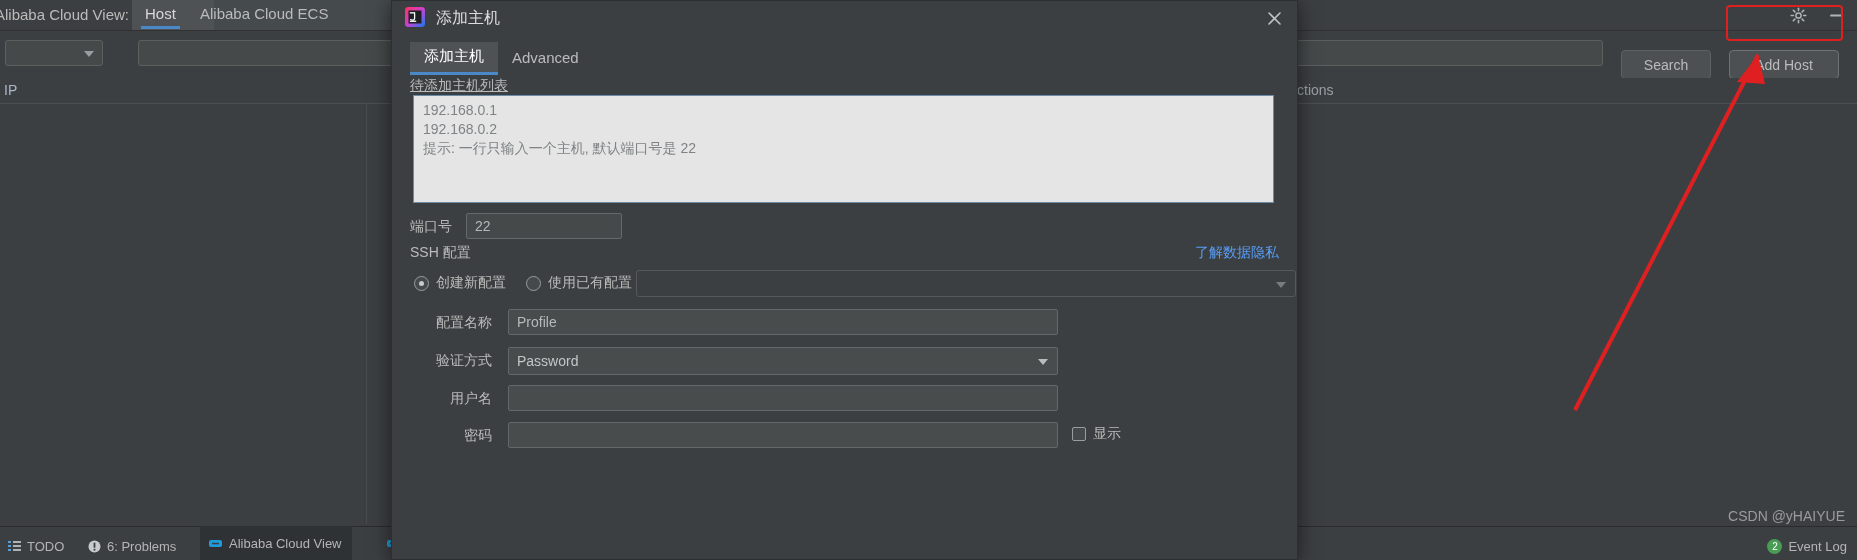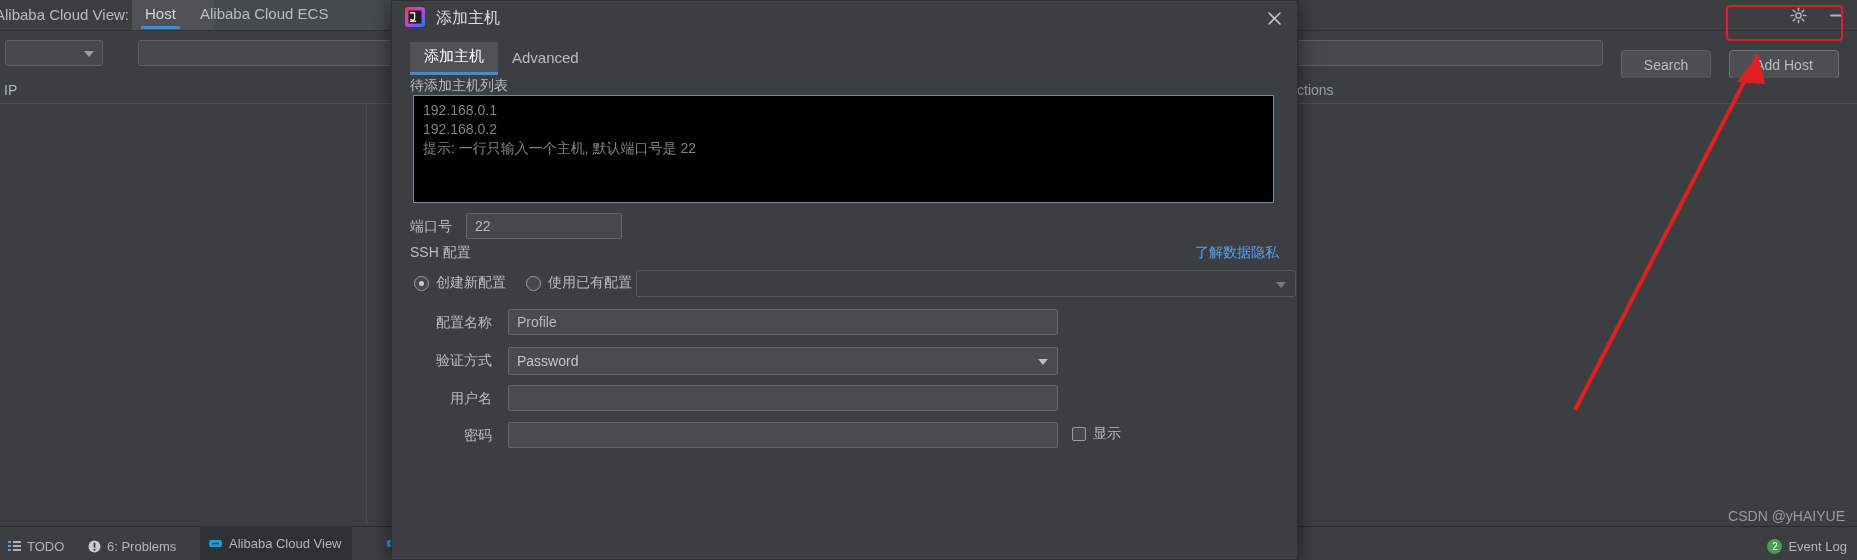--- a/index.html
+++ b/index.html
@@ -162,30 +162,30 @@
   .dlg-tab.active::after {
     content: ""; position: absolute; left: 0; right: 0; bottom: -3px;
     height: 3px; background: #4a88c7;
   }
 
   .dlg-body { position: absolute; left: 0; top: 76px; right: 0; bottom: 0; }
 
   .section-label {
     position: absolute; font-size: 14px; color: #bbbbbb; white-space: nowrap;
   }
-  #lbl-hostlist { left: 18px; top: 0px; }
+  #lbl-hostlist { left: 18px; top: 0px; text-decoration: underline; }
   #lbl-sshconf { left: 18px; top: 167px; }
   #link-privacy {
     position: absolute; right: 18px; top: 167px;
     font-size: 14px; color: #589df6; white-space: nowrap; cursor: pointer;
   }
 
   .hostlist-area {
     position: absolute; left: 21px; top: 18px; width: 861px; height: 108px;
-    background: #000000; border: 1px solid #6b8ca8;
+    background: #e5e5e5; border: 1px solid #6b8ca8;
   }
   .ph-line {
     font-size: 14px; color: #7f8385; padding-left: 9px; line-height: 19px; white-space: nowrap;
   }
   .ph-line:first-child { padding-top: 5px; }
 
   .port-row { position: absolute; left: 18px; top: 136px; height: 26px; }
   .port-label {
     position: absolute; left: 0; top: 5px; font-size: 14px; color: #bbbbbb; white-space: nowrap;
   }

